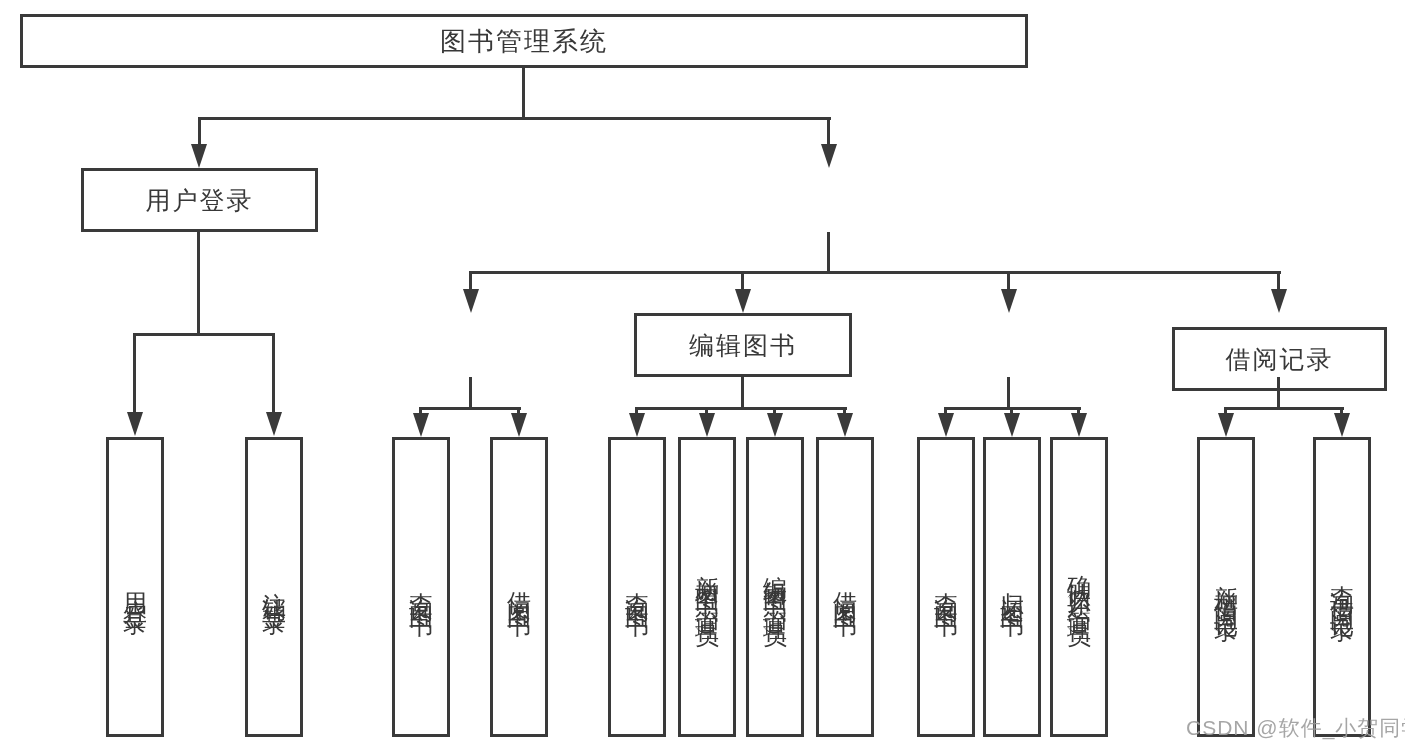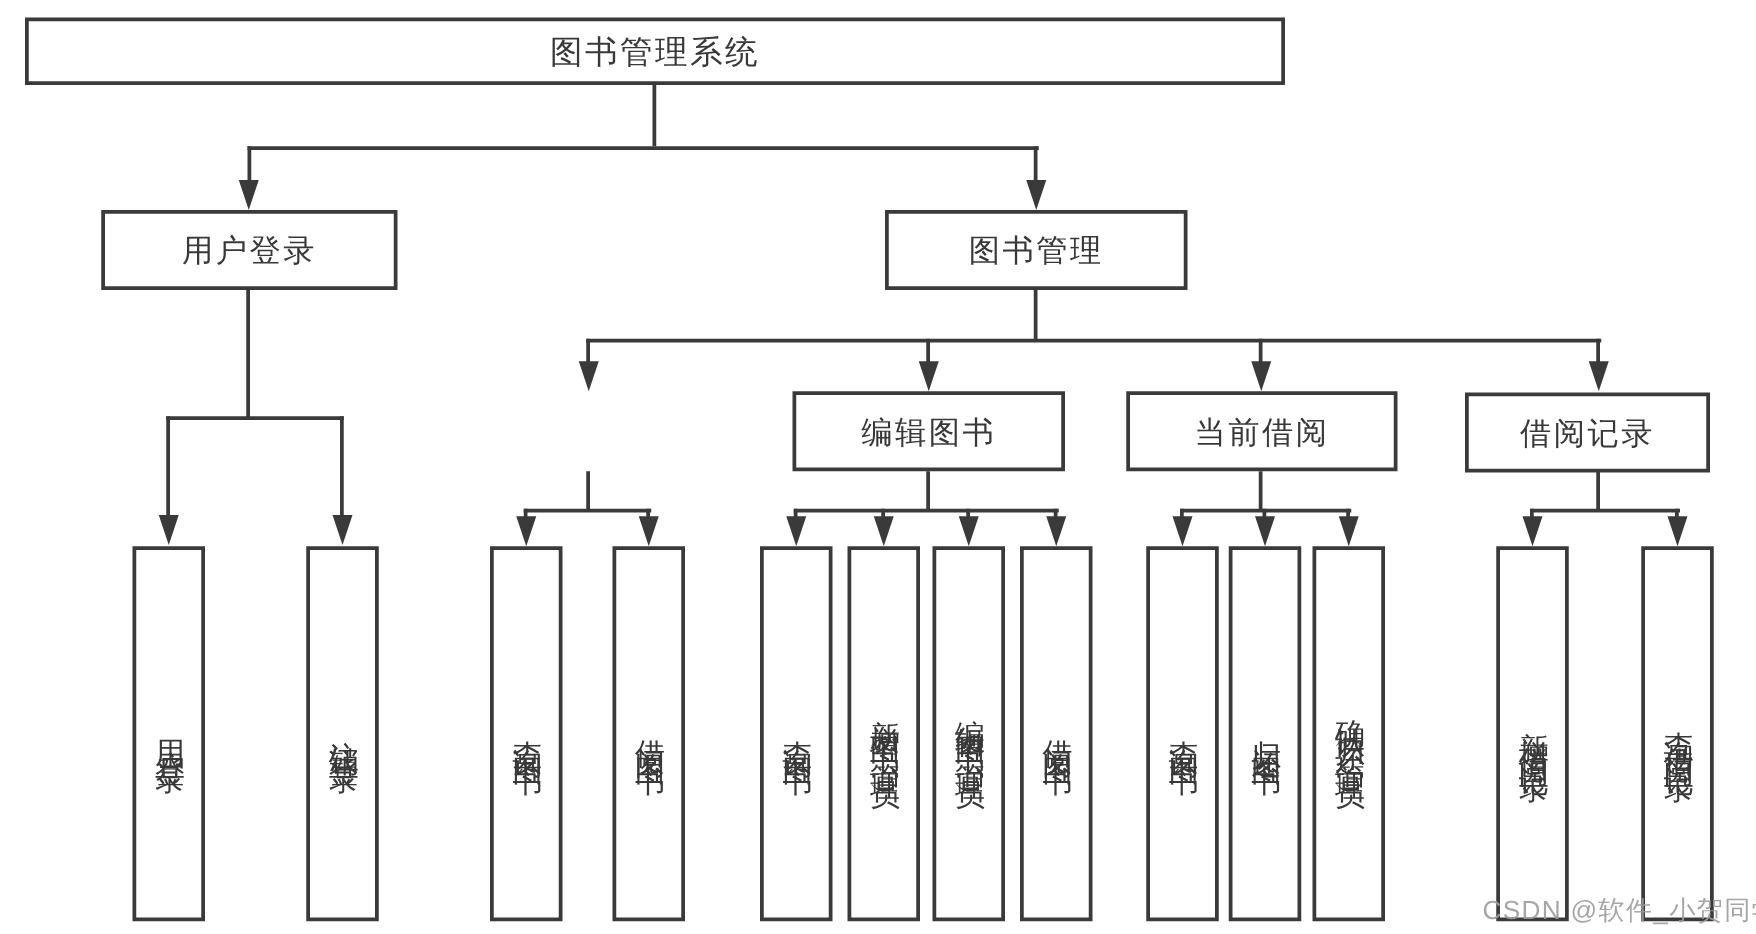--- a/index.html
+++ b/index.html
@@ -61,28 +61,26 @@
 </style>
 </head>
 <body>
 
 <div class="stage">
 
   <div class="box root-box" style="left:20px; top:14px; width:1008px; height:54px;">图书管理系统</div>
 
   <div class="box" style="left:81px; top:168px; width:237px; height:64px;">用户登录</div>
 
-  <div class="box" style="left:708px; top:168px; width:242px; height:64px;">图书管理</div>
 
 
   <div class="box" style="left:634px; top:313px; width:218px; height:64px;">编辑图书</div>
 
-  <div class="box" style="left:901px; top:313px; width:217px; height:64px;">当前借阅</div>
 
-  <div class="box" style="left:1172px; top:314px; width:196px; height:64px;">借阅记录</div>
+  <div class="box" style="left:1172px; top:327px; width:215px; height:64px;">借阅记录</div>
 
   <div class="box leaf" style="left:106px; top:437px; width:58px; height:300px;">用户登录</div>
 
   <div class="box leaf" style="left:245px; top:437px; width:58px; height:300px;">注销登录</div>
 
   <div class="box leaf" style="left:392px; top:437px; width:58px; height:300px;">查询图书</div>
 
   <div class="box leaf" style="left:490px; top:437px; width:58px; height:300px;">借阅图书</div>
 
   <div class="box leaf" style="left:608px; top:437px; width:58px; height:300px;">查询图书</div>

